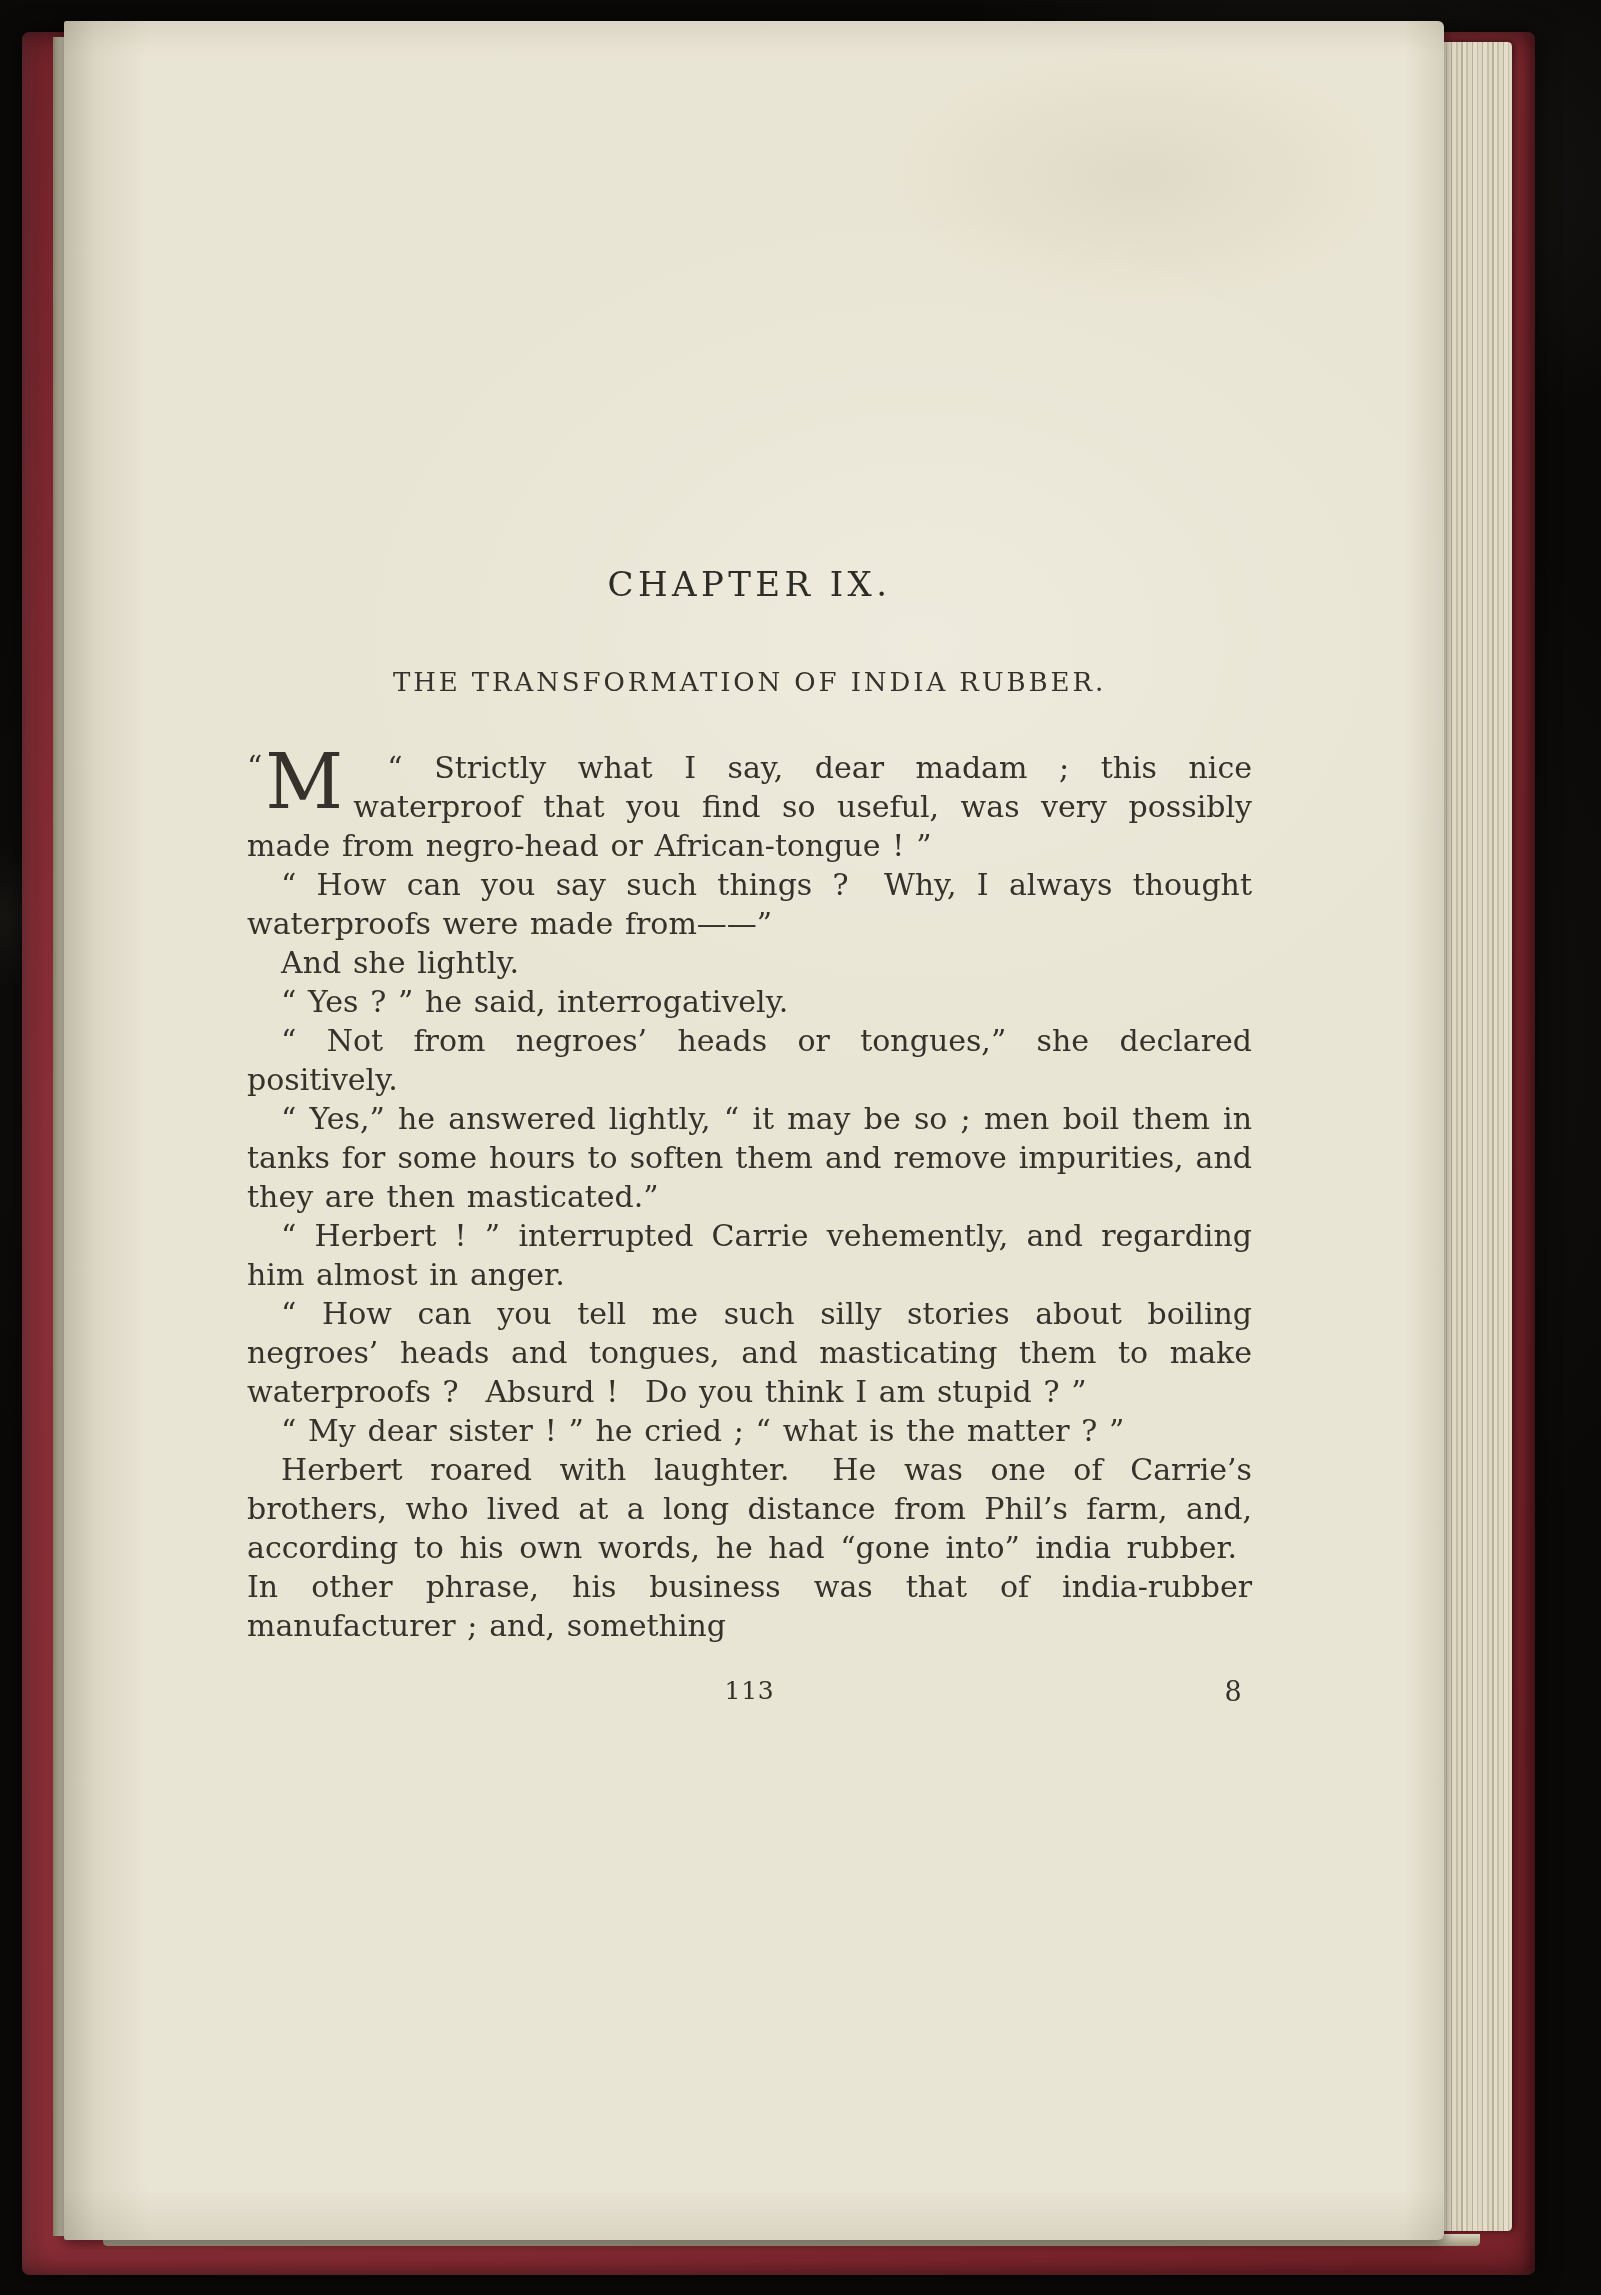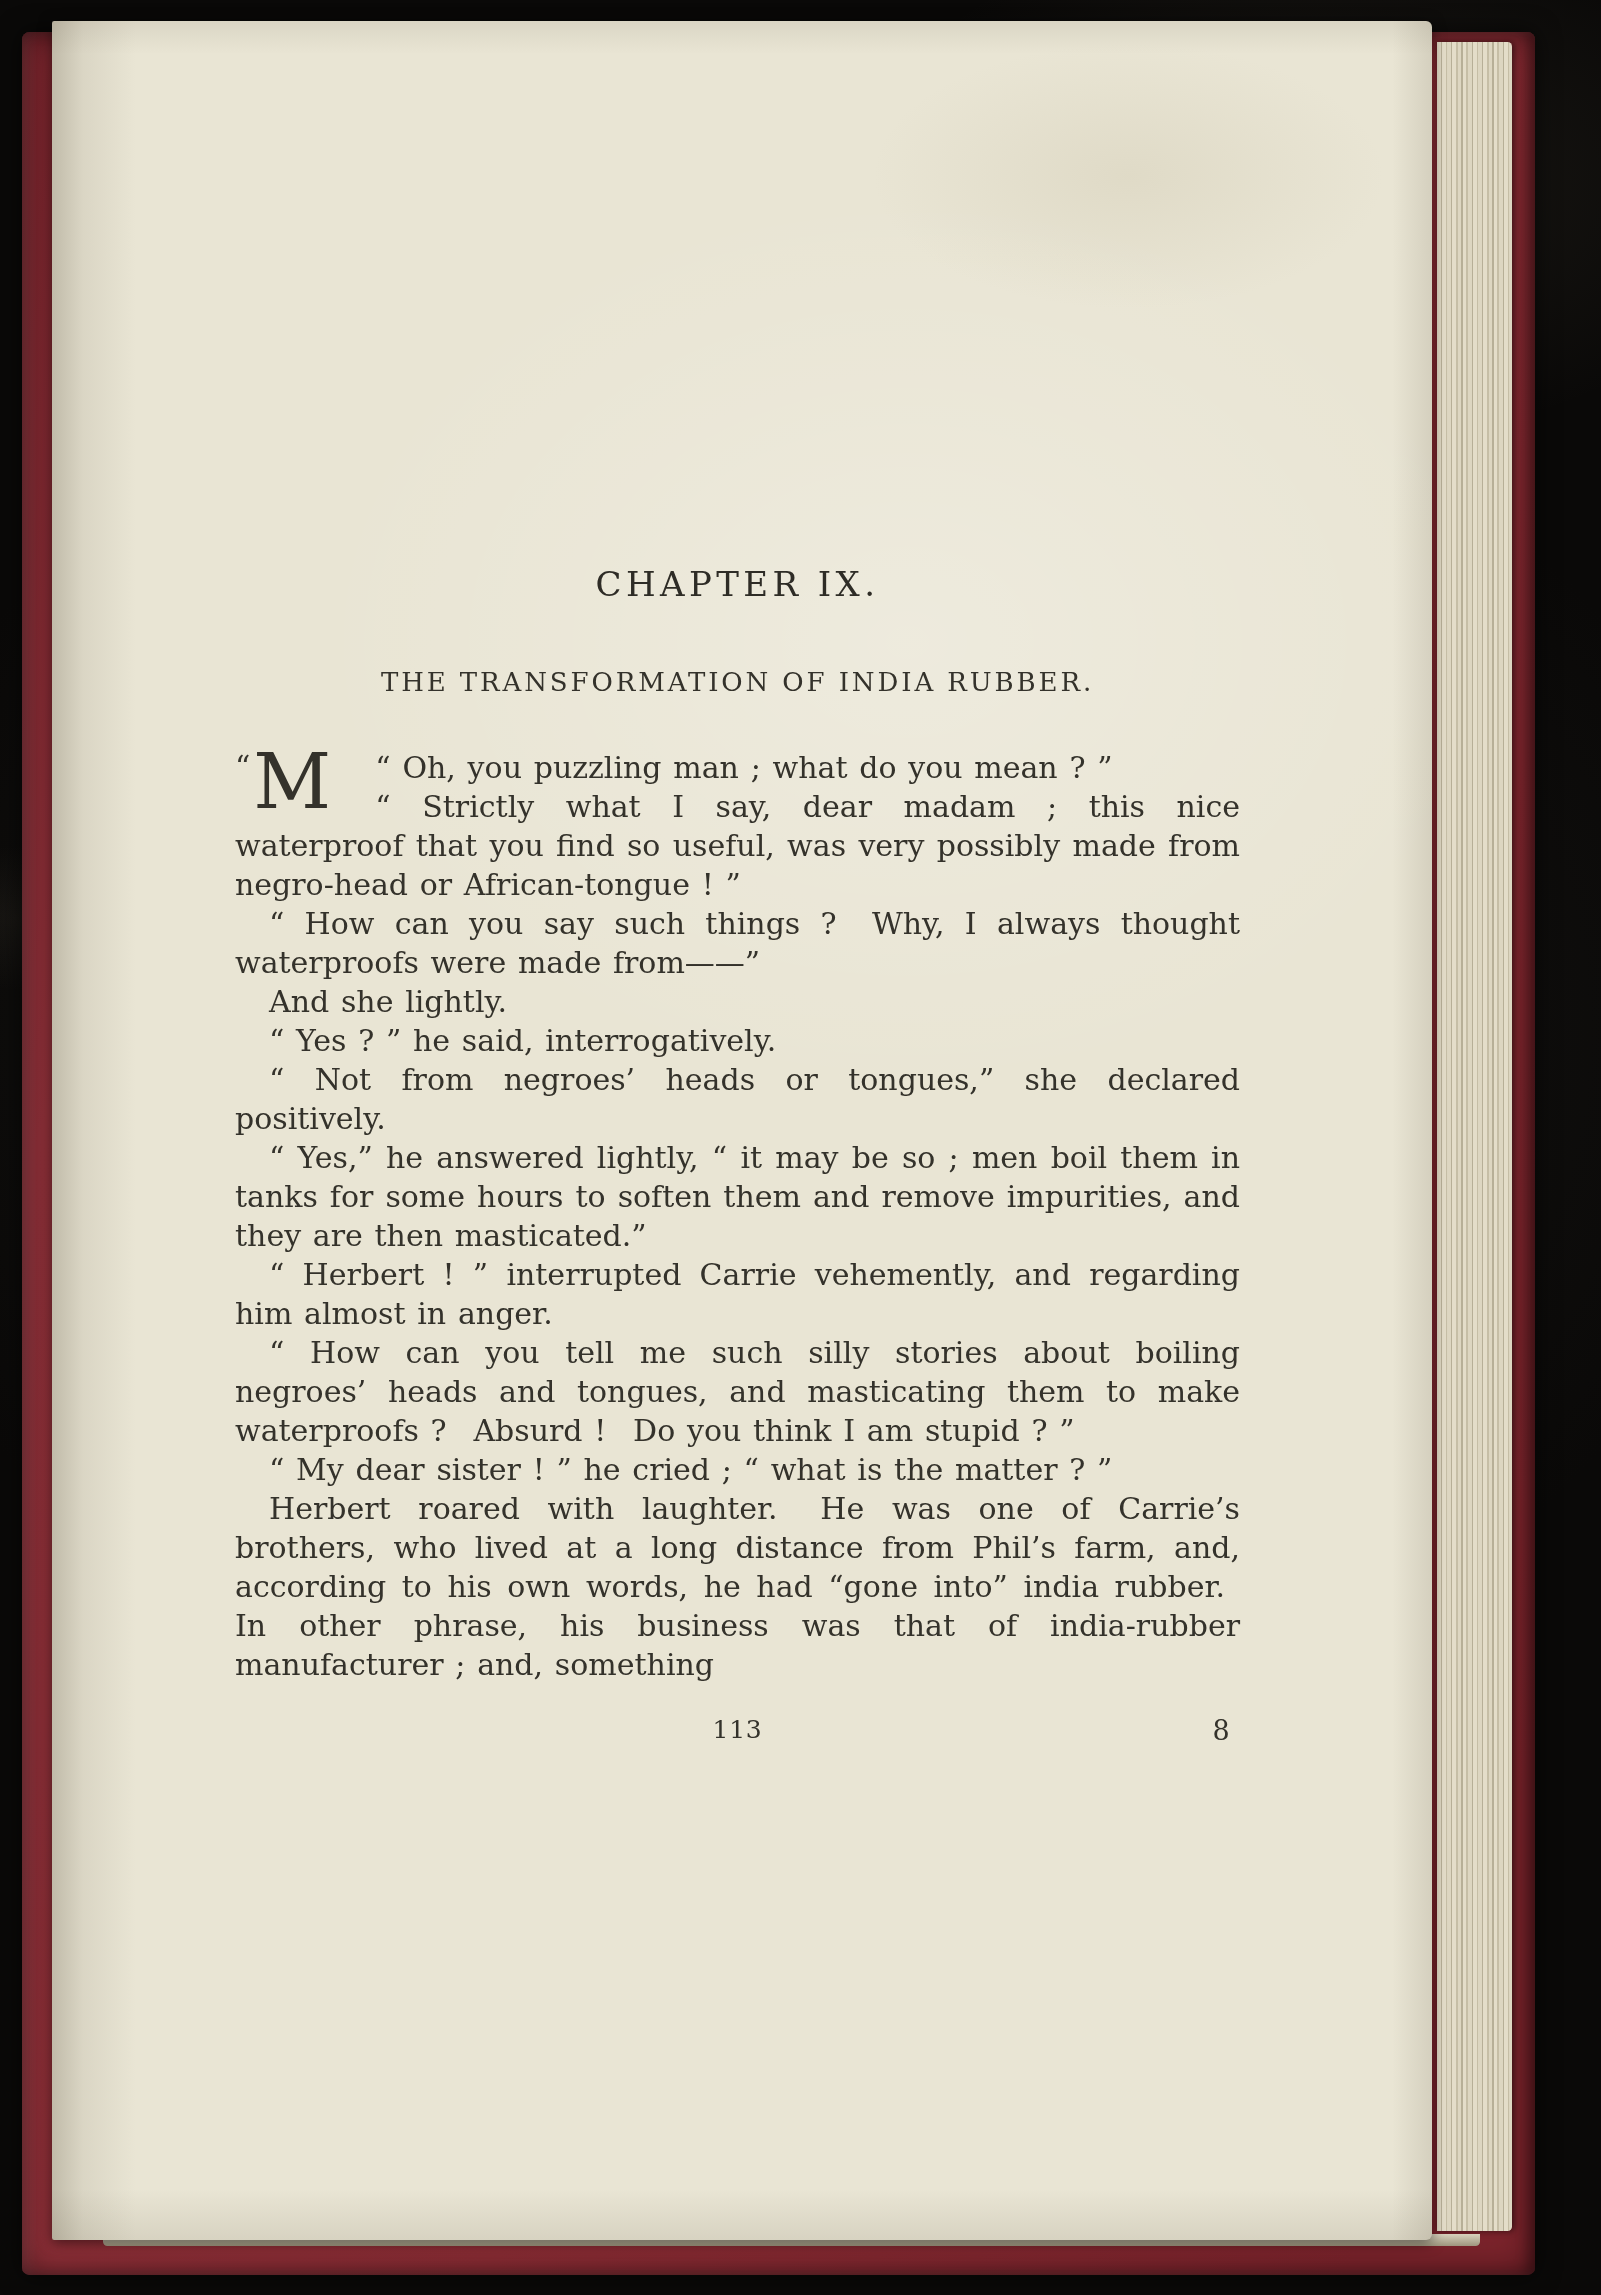--- a/index.html
+++ b/index.html
@@ -39,21 +39,21 @@
   .bottom-edge {
     position:absolute; left:103px; top:2234px; width:1377px; height:11.7px;
     background:linear-gradient(180deg,#d8d2bd,#9e967e);
     border-radius:0 0 4.4px 4.4px;
   }
   .gutter-edge {
     position:absolute; left:53px; top:37px; width:13px; height:2199px;
     background:linear-gradient(90deg,#85816b 0,#bcb59e 55%,#d6d0bb 100%);
   }
   .page {
-    position:absolute; left:52px; top:20.5px; width:1380px; height:2219px;
+    position:absolute; left:64px; top:20.5px; width:1380px; height:2219px;
     border-radius:2.2px 5.9px 5.9px 2.2px;
     background:
       radial-gradient(916px 696px at 62% 28%, rgba(255,255,255,0.22), transparent 65%),
       radial-gradient(366px 190px at 78% 7%, rgba(180,170,140,0.18), transparent 70%),
       linear-gradient(90deg, rgba(88,78,58,0.28) 0, rgba(88,78,58,0.10) 31px, rgba(88,78,58,0) 84px),
       linear-gradient(270deg, rgba(88,78,58,0.14) 0, rgba(88,78,58,0) 40px),
       linear-gradient(0deg, rgba(88,78,58,0.12) 0, rgba(88,78,58,0) 51px),
       linear-gradient(180deg, rgba(88,78,58,0.10) 0, rgba(88,78,58,0) 33px),
       #e9e5d4;
     box-shadow:0 2.9px 13px rgba(0,0,0,0.5);
@@ -107,21 +107,20 @@
     <h2 class="chapter-subheading">THE TRANSFORMATION OF INDIA RUBBER.</h2>
 
     <p class="body-para">
       <span class="dropcap-wrap">
         <span class="dc-quote">“</span>
         <span class="dropcap-letter">M</span>
       </span>
     </p>
 
     <div>
-        <p class="body-para indent">“&nbsp;Oh, you puzzling man&nbsp;; what do you mean&nbsp;?&nbsp;”</p>
         <p class="body-para indent">“&nbsp;Strictly what I say, dear madam&nbsp;; this nice waterproof that you find so useful, was very possibly made from negro-head or African-tongue&nbsp;!&nbsp;”</p>
         <p class="body-para indent">“&nbsp;How can you say such things&nbsp;?  Why, I always thought waterproofs were made from——”</p>
         <p class="body-para indent">And she lightly.</p>
         <p class="body-para indent">“&nbsp;Yes&nbsp;?&nbsp;” he said, interrogatively.</p>
         <p class="body-para indent">“&nbsp;Not from negroes’ heads or tongues,” she declared positively.</p>
         <p class="body-para indent">“&nbsp;Yes,” he answered lightly, “&nbsp;it may be so&nbsp;; men boil them in tanks for some hours to soften them and remove impurities, and they are then masticated.”</p>
         <p class="body-para indent">“&nbsp;Herbert&nbsp;!&nbsp;” interrupted Carrie vehemently, and regarding him almost in anger.</p>
         <p class="body-para indent">“&nbsp;How can you tell me such silly stories about boiling negroes’ heads and tongues, and masticating them to make waterproofs&nbsp;?  Absurd&nbsp;!  Do you think I am stupid&nbsp;?&nbsp;”</p>
         <p class="body-para indent">“&nbsp;My dear sister&nbsp;!&nbsp;” he cried&nbsp;; “&nbsp;what is the&nbsp;matter&nbsp;?&nbsp;”</p>
         <p class="body-para indent">Herbert roared with laughter.  He was one of Carrie’s brothers, who lived at a long distance from Phil’s farm, and, according to his own words, he had “gone into” india rubber.  In other phrase, his business was that of india-rubber manufacturer&nbsp;; and, something</p>

